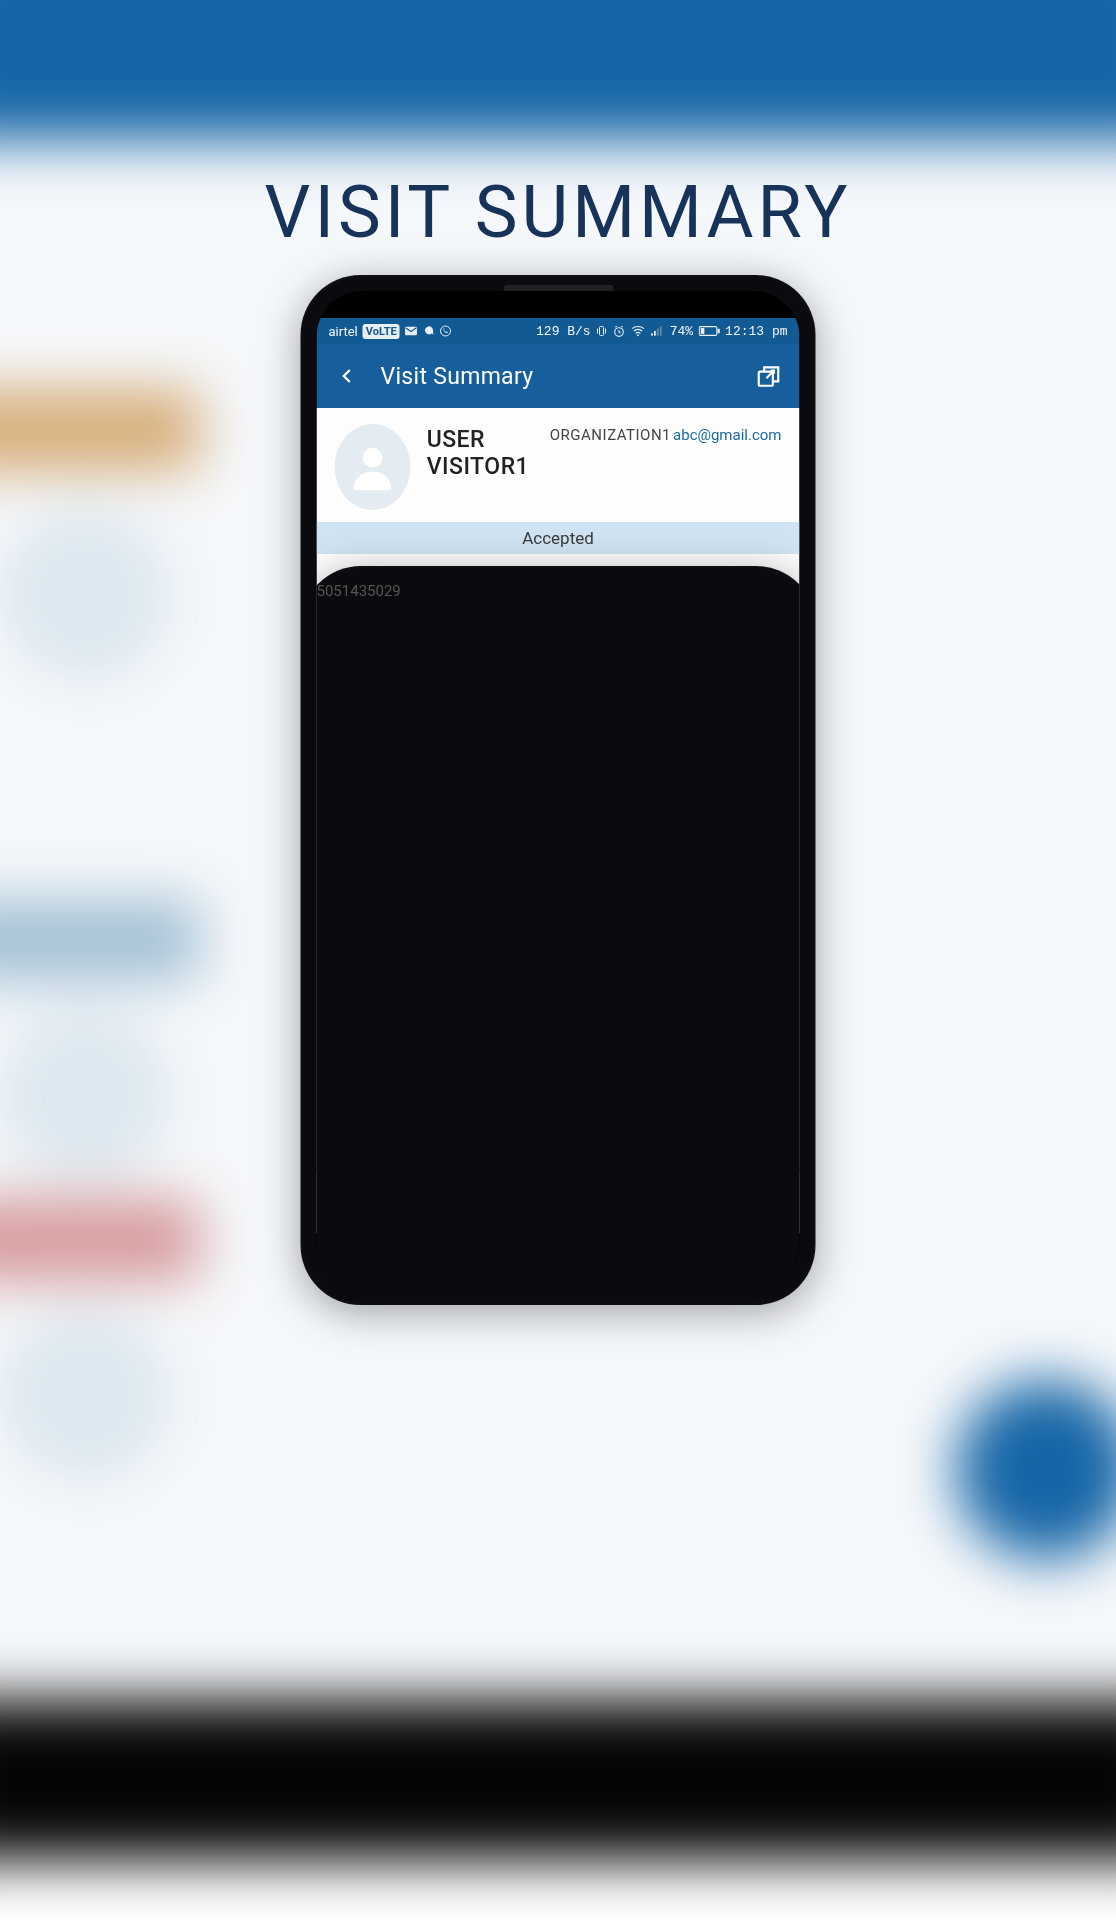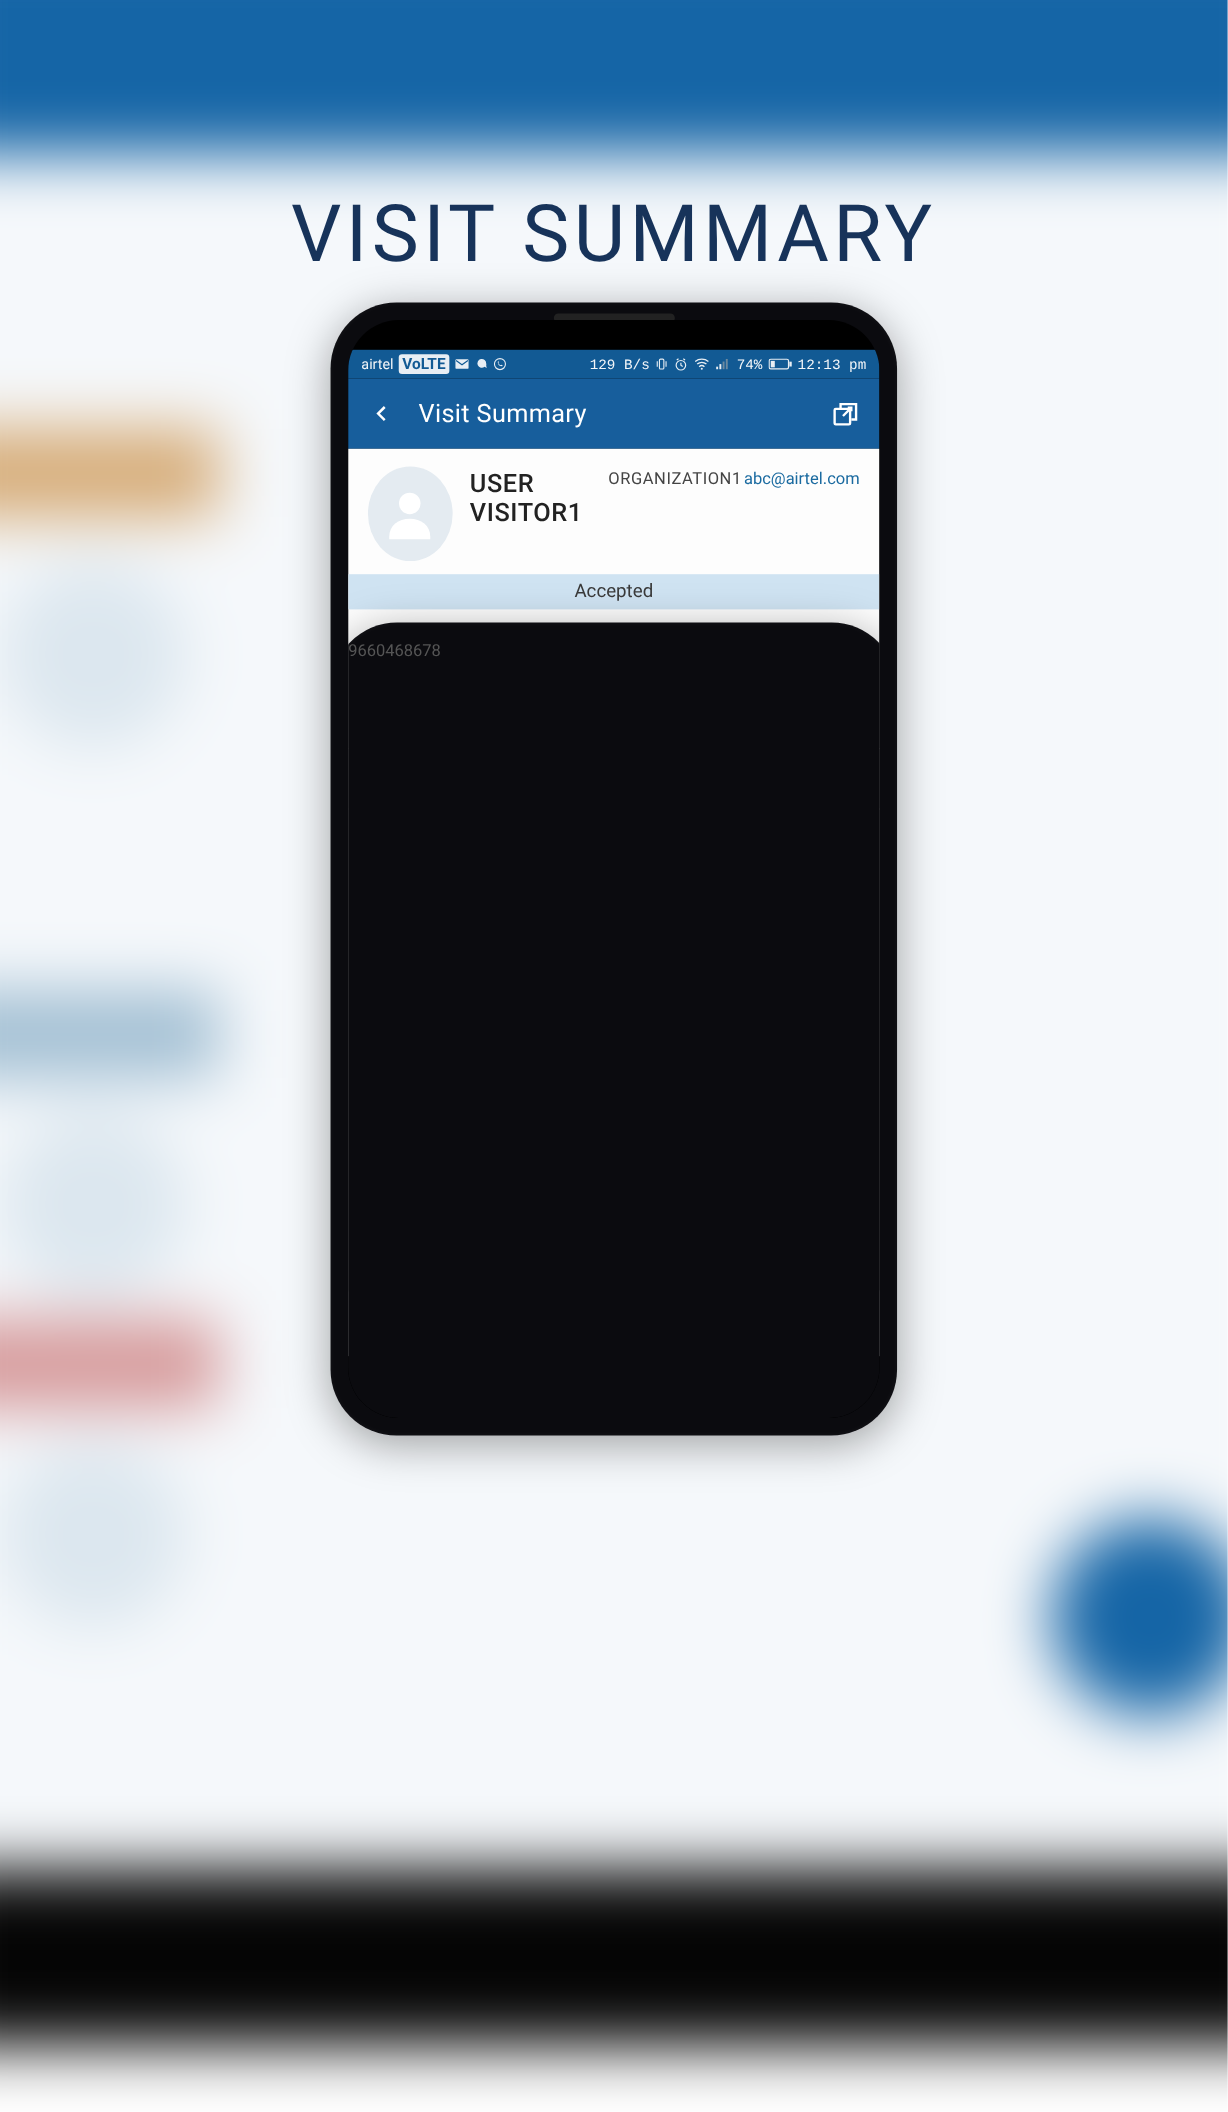--- a/index.html
+++ b/index.html
@@ -65,21 +65,21 @@
     margin-top:27px;
     height:26px;
     background:#125a94;
     color:#f3f6f9;
     display:flex; align-items:center;
     font-size:13px;
     padding:0 12px;
     gap:6px;
   }
   .statusbar .left { display:flex; align-items:center; gap:5px; }
-  .statusbar .badge { background:#e8eef4; color:#125a94; border-radius:3px; font-size:14px; font-weight:700; padding:1px 3px; }
+  .statusbar .badge { background:#e8eef4; color:#125a94; border-radius:3px; font-size:11px; font-weight:700; padding:1px 3px; }
   .statusbar .spacer{ flex:1; }
   .statusbar .right { display:flex; align-items:center; gap:5px; white-space:nowrap;font-family:Liberation Mono, monospace; }
   .statusbar svg { display:block; }
 
   
   .appbar {
     height:64px; background:#175e9c;
     color:#fff; display:flex; align-items:center;
     padding:0 14px; gap:16px;
   }
@@ -236,22 +236,22 @@
       <div class="profile">
         <div class="avatar">
           <svg width="56" height="56" viewBox="0 0 24 24">
               <circle cx="12" cy="8" r="4.2"></circle>
               <path d="M4 21c0-4.4 3.6-7 8-7s8 2.6 8 7v1H4z"></path>
             </svg>
         </div>
         <div class="pinfo">
           <div class="name">USER VISITOR1</div>
           <div class="org">ORGANIZATION1</div>
-          <div class="email">abc@airtel.com</div>
-          <div class="phone">9660468678</div>
+          <div class="email">abc@gmail.com</div>
+          <div class="phone">5051435029</div>
         </div>
       </div>
 
       <div class="status-strip">Accepted</div>
 
       <div class="details">
         <div class="line">30 Apr 2019 - 30 Apr 2019</div>
         <div class="line">01:00 PM - 04:00 PM</div>
         <div class="purpose">MEETING FOR SALES</div>
         <div class="count">4 Visitors,  1 Host</div>

